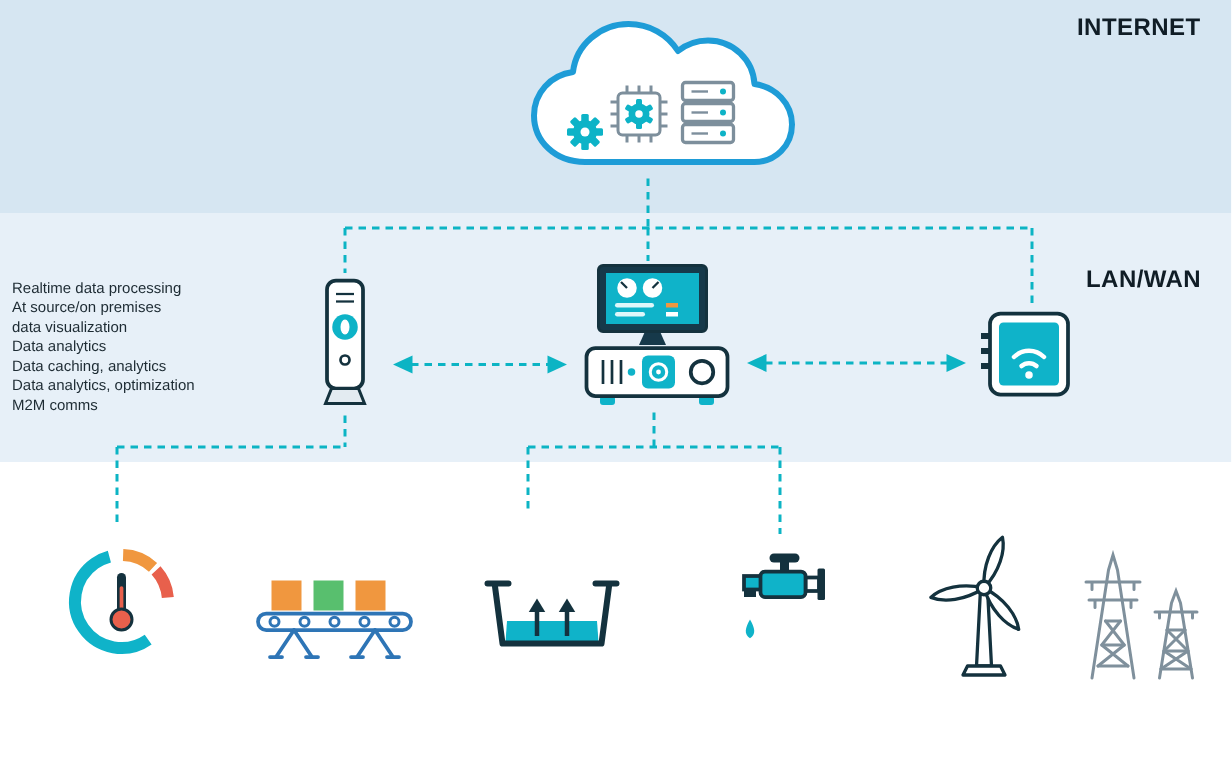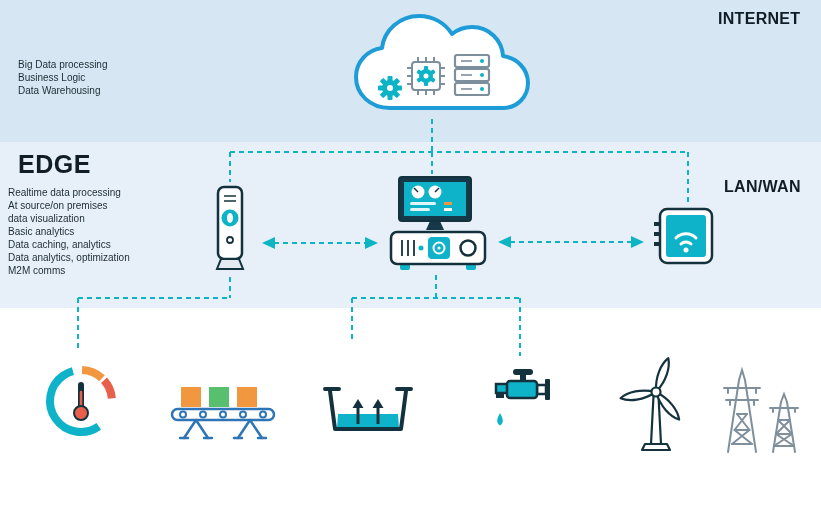--- a/index.html
+++ b/index.html
@@ -45,25 +45,20 @@
       <path d="M510 242 H632"></path>
     </g>
     <g fill="#0cb4c4" stroke="none">
       <polygon points="262,243 275,237 275,249"></polygon>
       <polygon points="378,243 365,237 365,249"></polygon>
       <polygon points="498,242 511,236 511,248"></polygon>
       <polygon points="644,242 631,236 631,248"></polygon>
     </g>
   </svg>
 
-  <div class="abs z2 desc" style="left:18px;top:58px">
-    <div>Big Data processing</div>
-    <div>Business Logic</div>
-    <div>Data Warehousing</div>
-  </div>
   <div class="abs z2 side-label" style="left:718px;top:10px">INTERNET</div>
 
   <svg class="abs z2" style="left:338px;top:4px" width="192" height="126" viewBox="0 0 192 126">
     <path d="M52 104 C32 104 18 90 18 73 C18 58 29 46 44 44 C46 26 62 12 81 12 C95 12 107 19 114 30 C119 26 126 23 134 23 C151 23 164 36 165 52 C179 54 190 65 190 79 C190 93 179 104 165 104 Z" fill="#ffffff" stroke="#1e9cd7" stroke-width="4" stroke-linejoin="round"></path>
     <g transform="translate(52,84)">
       <g fill="#0db3c7">
         <rect x="-2.5" y="-12" width="5" height="6" rx="1"></rect>
         <rect x="-2.5" y="-12" width="5" height="6" rx="1" transform="rotate(45)"></rect>
         <rect x="-2.5" y="-12" width="5" height="6" rx="1" transform="rotate(90)"></rect>
         <rect x="-2.5" y="-12" width="5" height="6" rx="1" transform="rotate(135)"></rect>
@@ -108,26 +103,25 @@
       <rect x="-17" y="7" width="34" height="12" rx="2" fill="#ffffff" stroke="#7d8f9c" stroke-width="2.2"></rect>
       <circle cx="10" cy="-15" r="2" fill="#0db3c7"></circle>
         <circle cx="10" cy="-1" r="2" fill="#0db3c7"></circle>
         <circle cx="10" cy="13" r="2" fill="#0db3c7"></circle>
       <line x1="-11" y1="-15" x2="0" y2="-15" stroke="#7d8f9c" stroke-width="1.6"></line>
       <line x1="-11" y1="-1" x2="0" y2="-1" stroke="#7d8f9c" stroke-width="1.6"></line>
       <line x1="-11" y1="13" x2="0" y2="13" stroke="#7d8f9c" stroke-width="1.6"></line>
     </g>
   </svg>
 
-  <div class="abs z2 h2" style="left:18px;top:150px">EDGE</div>
   <div class="abs z2 desc" style="left:8px;top:186px">
     <div>Realtime data processing</div>
     <div>At source/on premises</div>
     <div>data visualization</div>
-    <div>Basic analytics</div>
+    <div>Data analytics</div>
     <div>Data caching, analytics</div>
     <div>Data analytics, optimization</div>
     <div>M2M comms</div>
   </div>
   <div class="abs z2 side-label" style="left:724px;top:178px">LAN/WAN</div>
 
   <svg class="abs z2" style="left:208px;top:184px" width="44" height="92" viewBox="0 0 44 92">
     <rect x="10" y="3" width="24" height="72" rx="6" fill="#ffffff" stroke="#14323e" stroke-width="2.5"></rect>
     <line x1="16" y1="12" x2="28" y2="12" stroke="#14323e" stroke-width="1.5"></line>
     <line x1="16" y1="17" x2="28" y2="17" stroke="#14323e" stroke-width="1.5"></line>

